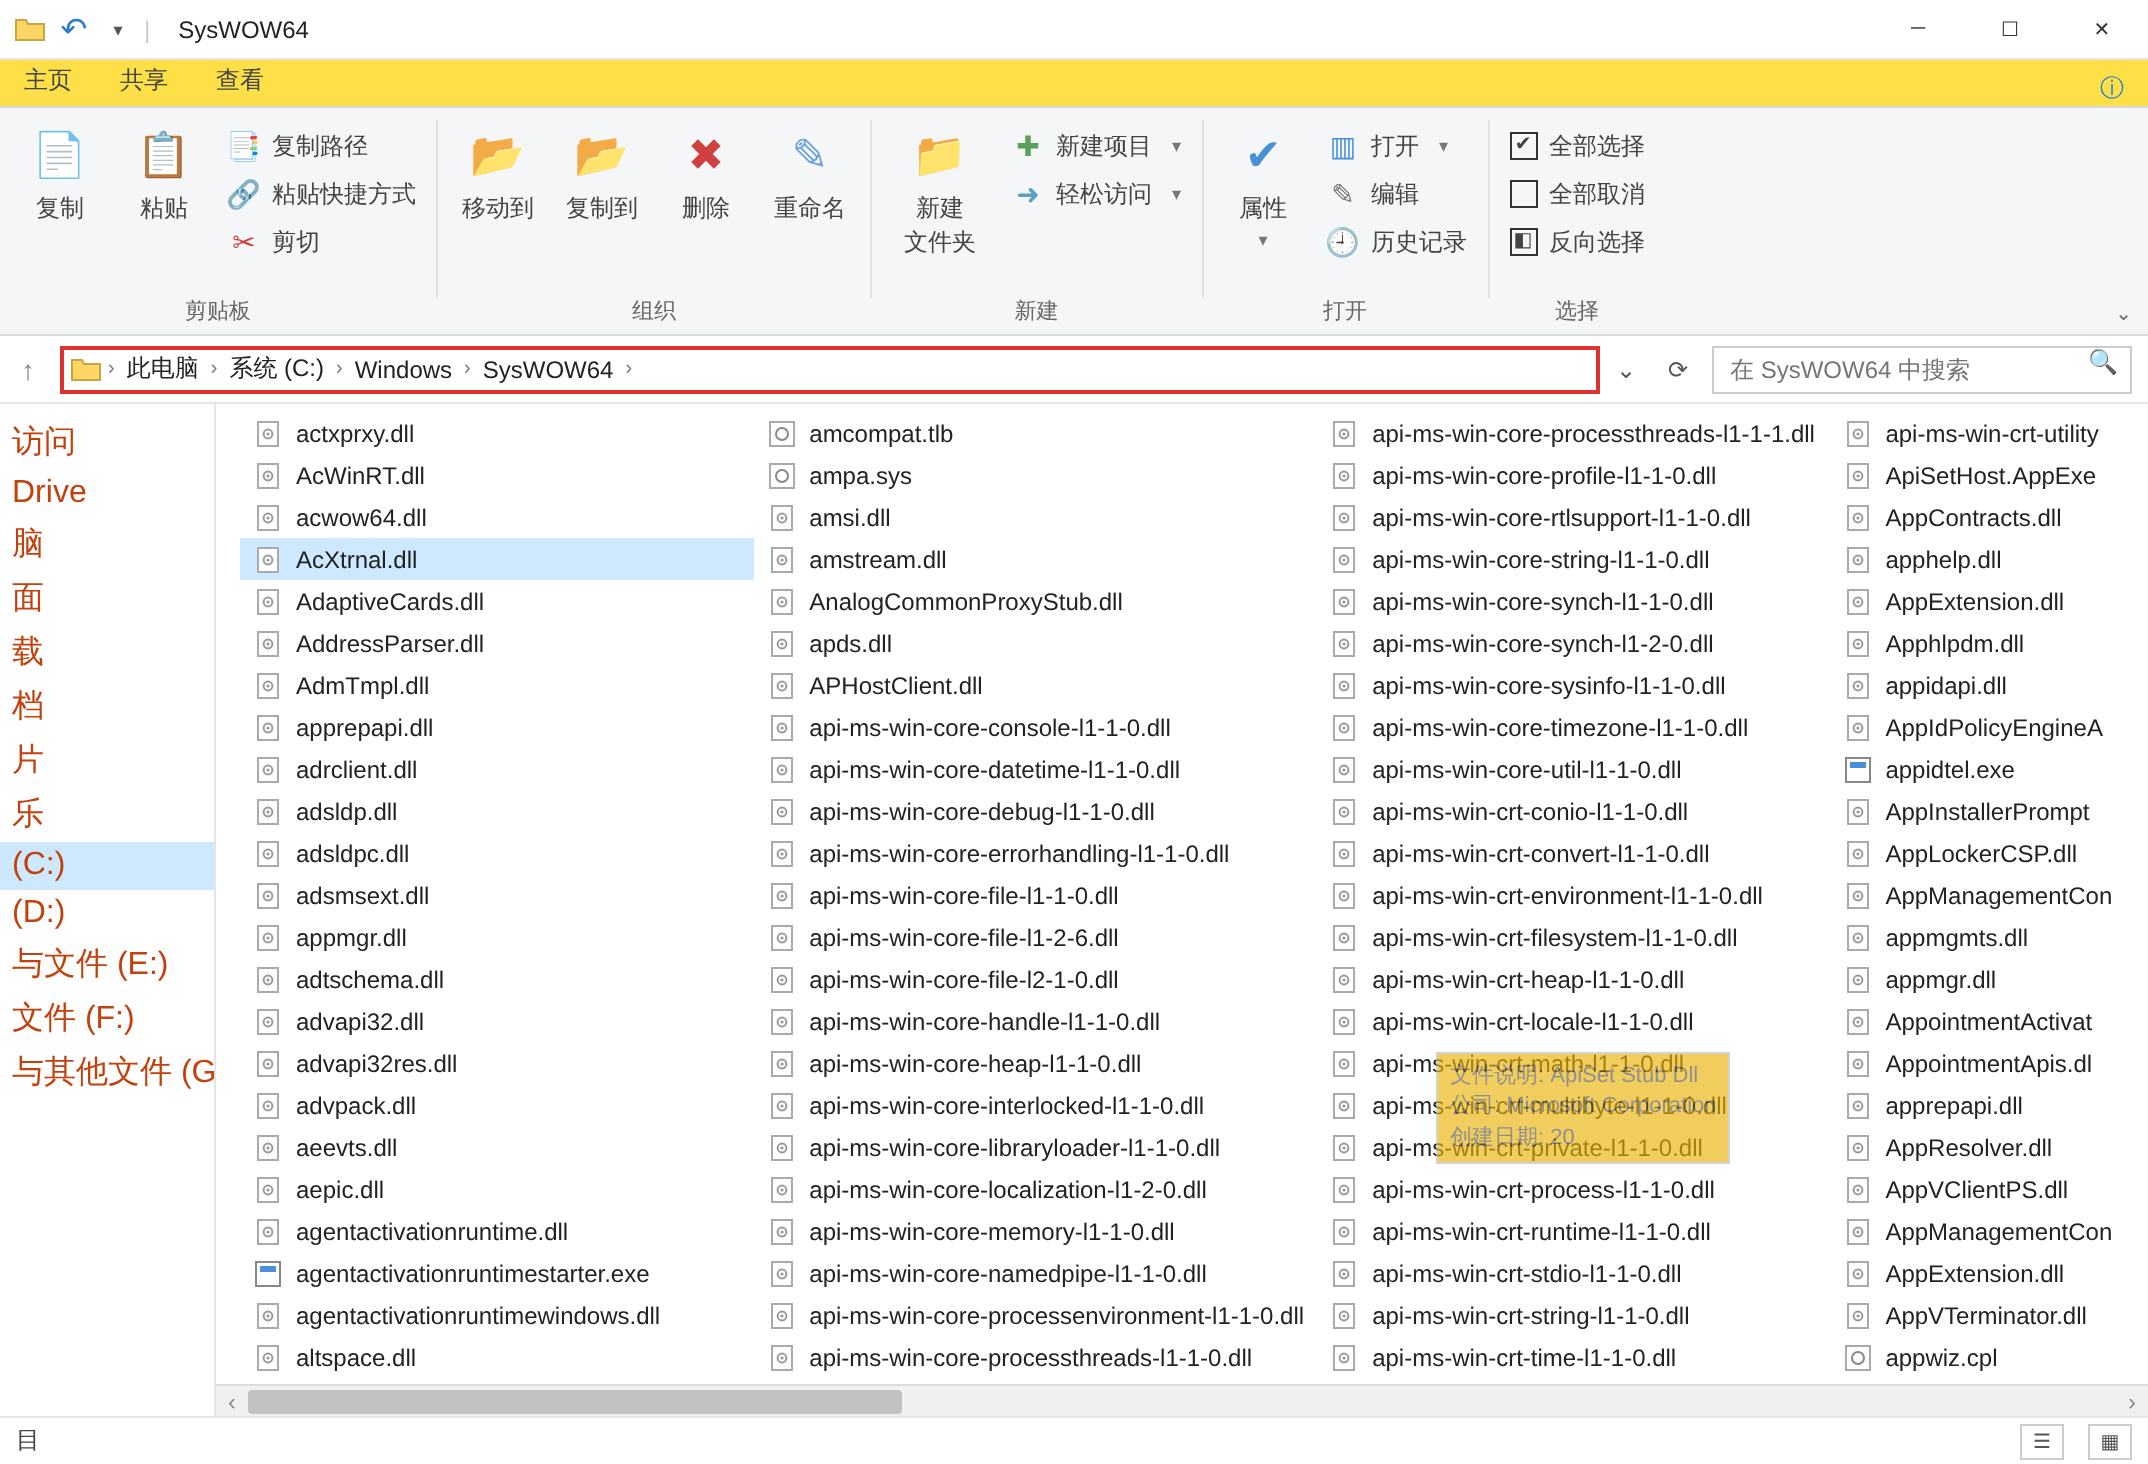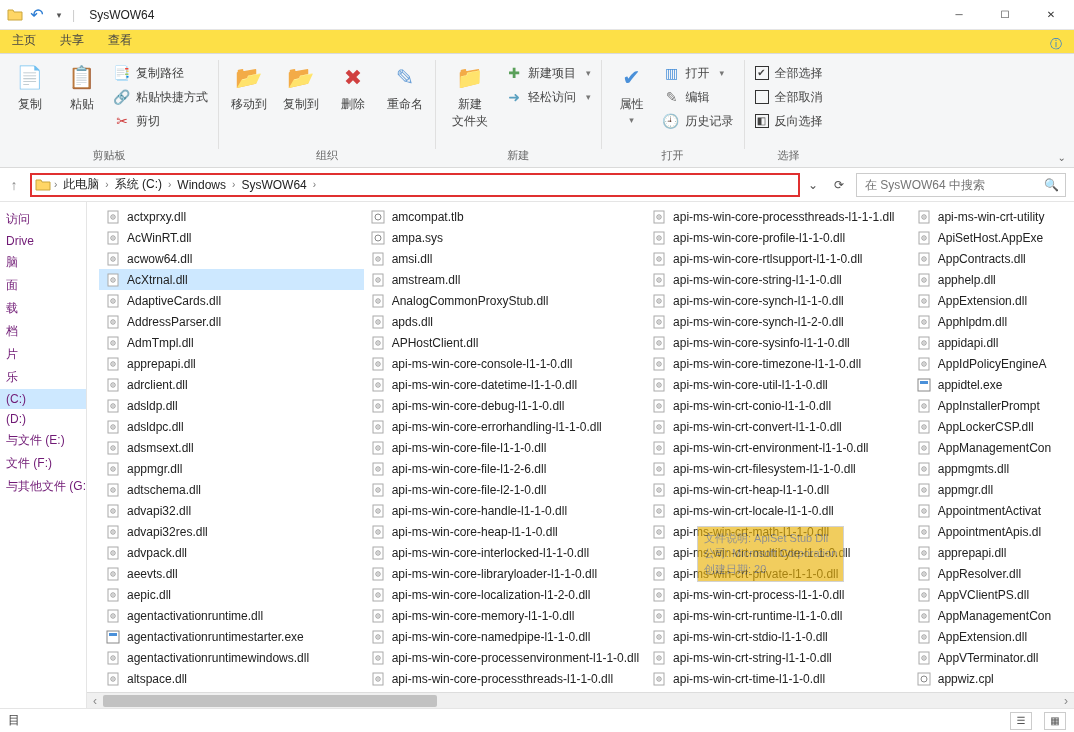--- a/index.html
+++ b/index.html
@@ -27,24 +27,24 @@
   .ribbon .chev{position:absolute;right:8px;bottom:4px;font-size:10px;color:#666}
   .addr{height:34px;display:flex;align-items:center;padding:0 8px 0 2px;gap:4px;border-bottom:1px solid #e5e5e5}
   .navbtn{width:24px;height:24px;display:flex;align-items:center;justify-content:center;color:#888;font-size:14px}
   .bcwrap{flex:1;height:24px;border:2px solid #e03030;display:flex;align-items:center;padding:0 2px;gap:2px;overflow:hidden}
   .bcwrap .fold{width:18px;height:18px;display:inline-flex;align-items:center;justify-content:center}
   .bc{display:flex;align-items:center;gap:2px;font-size:12px;color:#222}
   .bc .seg{padding:0 4px;white-space:nowrap}
   .bc .ar{color:#777;font-size:10px}
   .addr .drop{width:18px;text-align:center;color:#555}
   .addr .refresh{width:26px;text-align:center;color:#555}
-  .search{width:210px;height:24px;border:1px solid #ccc;display:flex;align-items:center;padding:0 6px;color:#777;gap:6px}
+  .search{width:210px;height:24px;border:1px solid #ccc;display:flex;padding:0 6px;color:#777;gap:6px}
   .search input{border:none;outline:none;flex:1;font-size:12px;color:#555;background:transparent}
   .body{display:flex;height:calc(732px - 30px - 24px - 114px - 34px - 24px)}
-  .nav{width:87px;border-right:1px solid #e5e5e5;overflow:hidden;padding:6px 0;font-size:12px;color:#701a75}
+  .nav{width:108px;border-right:1px solid #e5e5e5;overflow:hidden;padding:6px 0;font-size:16px;color:#c2410c}
   .nav .ni{padding:3px 6px;white-space:nowrap}
   .nav .ni.sel{background:#cde8ff}
   .files{flex:1;overflow:auto;position:relative}
   .cols{display:flex;align-items:flex-start;padding:4px 0 4px 12px}
   .col{width:290px}
   .fi{display:flex;align-items:center;gap:6px;height:21px;padding:0 6px;font-size:12px;color:#222;white-space:nowrap;overflow:hidden}
   .fi .fic{width:16px;height:16px;display:inline-flex;align-items:center;justify-content:center;font-size:12px}
   .fi.sel{background:#cde8ff}
   .dll{color:#6a6a6a}
   .tooltip{position:absolute;left:610px;top:324px;background:#eab308;border:1px solid #bbb;padding:4px 6px;font-size:11px;color:#555;line-height:1.4;max-width:180px;opacity:.65;pointer-events:none}

